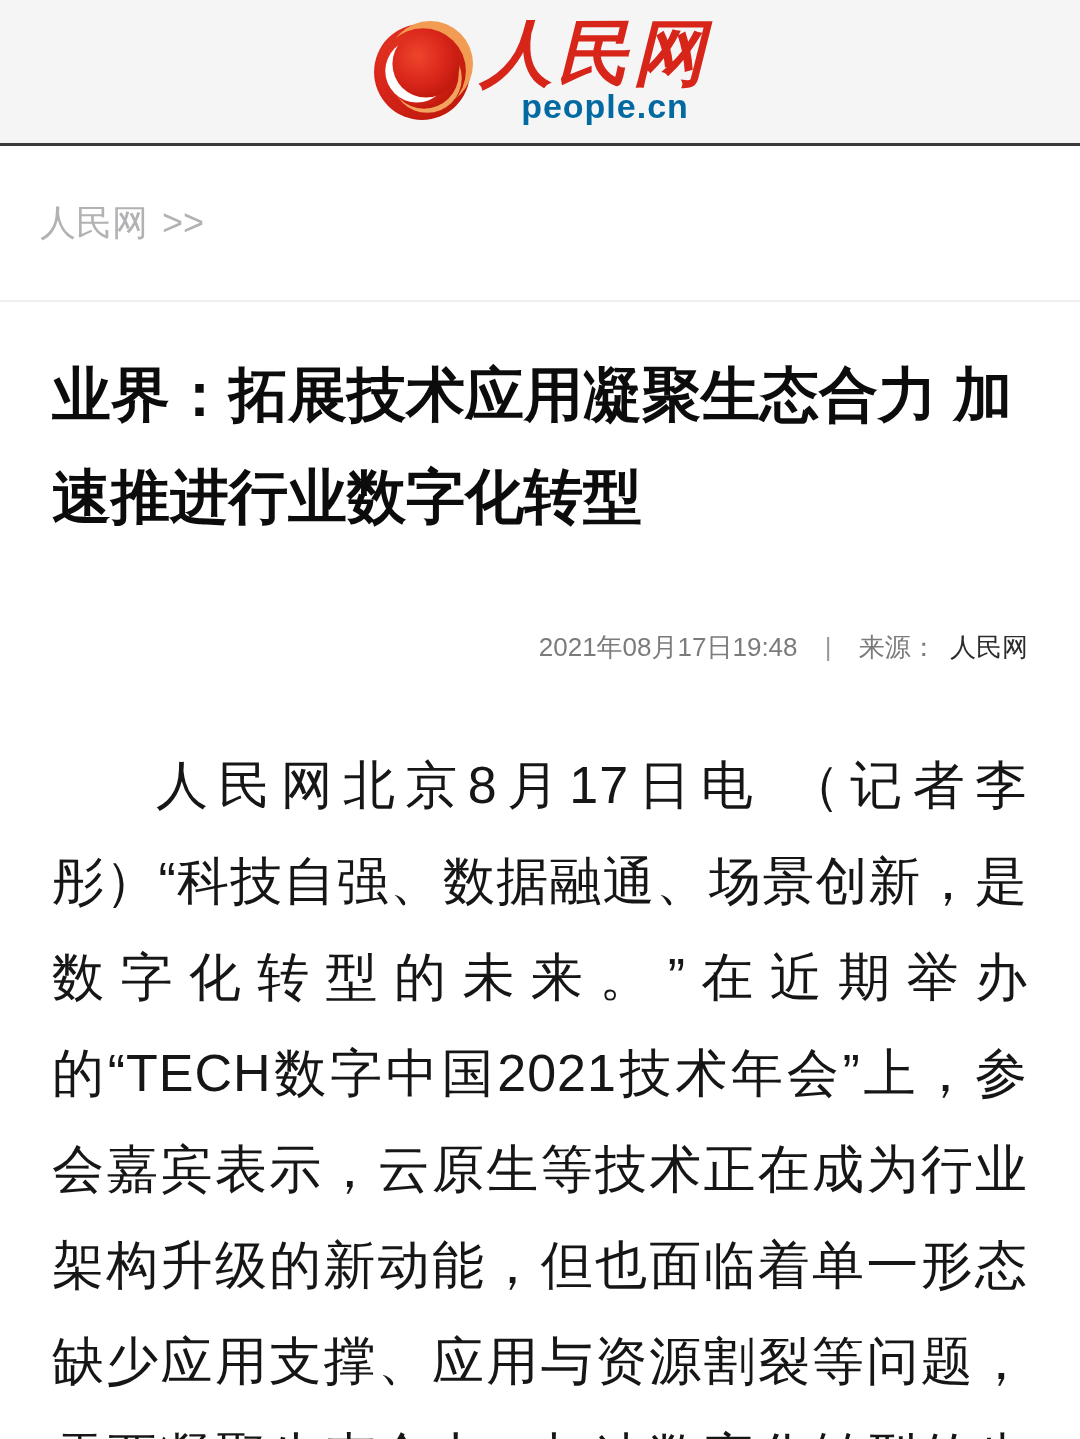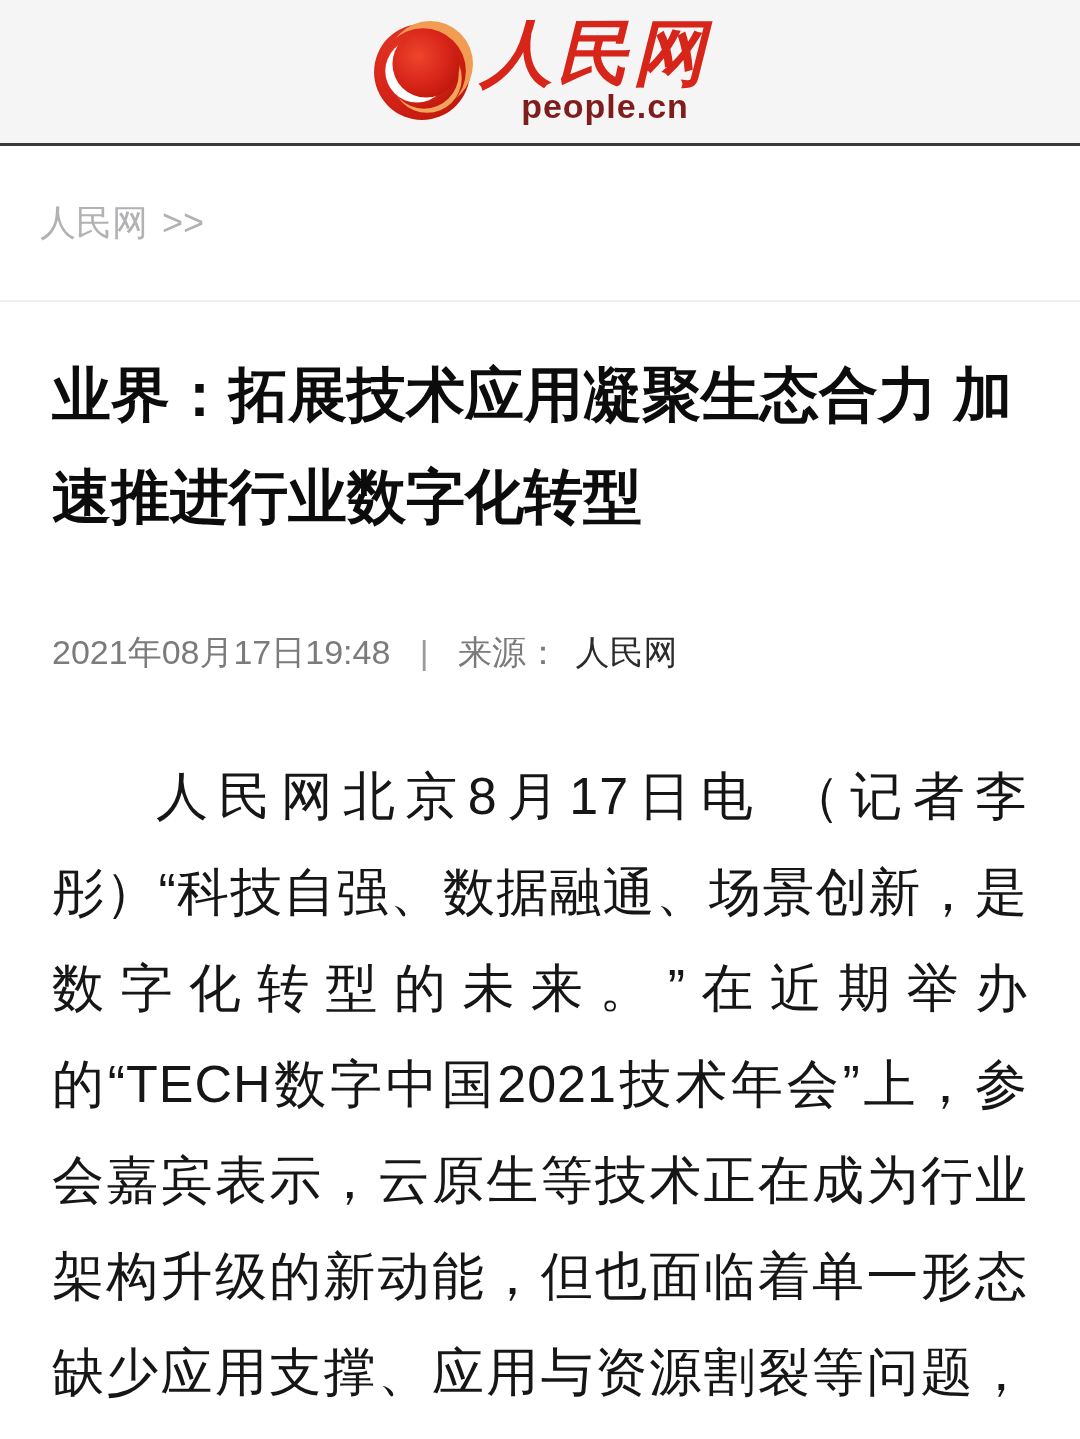--- a/index.html
+++ b/index.html
@@ -26,21 +26,21 @@
     font-size: 72px;
     line-height: 1.0;
     font-weight: 900;
     color: #d8251a;
     letter-spacing: 4px;
     font-style: italic;
   }
   .logo-en {
     font-size: 34px;
     font-weight: 700;
-    color: #7f1d1d;
+    color: #0369a1;
     letter-spacing: 1px;
     margin-top: -2px;
     margin-left: 20px;
   }
 
   
   .breadcrumb {
     height: 156px;
     background: #ffffff;
     display: flex;
@@ -59,22 +59,22 @@
   .article h1 {
     margin-top: 42px;
     font-size: 59px;
     line-height: 102px;
     color: #0c0c0c;
     font-weight: 700;
     letter-spacing: 0;
   }
   .meta {
     margin-top: 82px;
-    text-align: left;
-    font-size: 34px;
+    text-align: right;
+    font-size: 26px;
     color: #7b7b7d;
   }
   .meta .pipe { margin: 0 20px; color: #9a9a9c; font-weight: 300; }
   .meta .src { color: #2c2c2e; margin-left: 6px; cursor: pointer; }
   .body-p {
     margin-top: 72px;
     font-size: 52px;
     line-height: 96px;
     color: #161616;
     text-align: justify;

